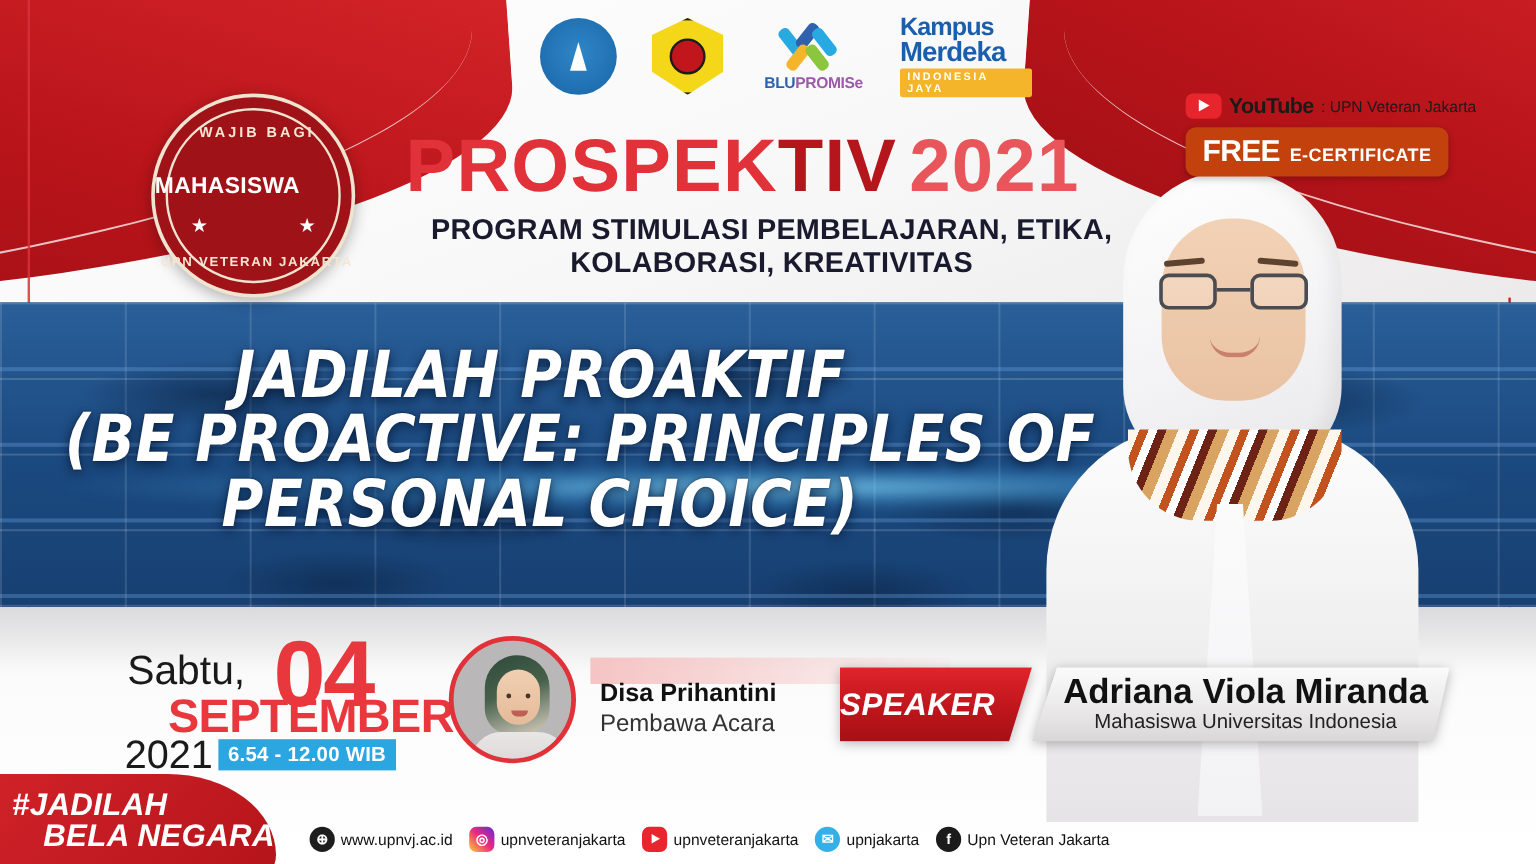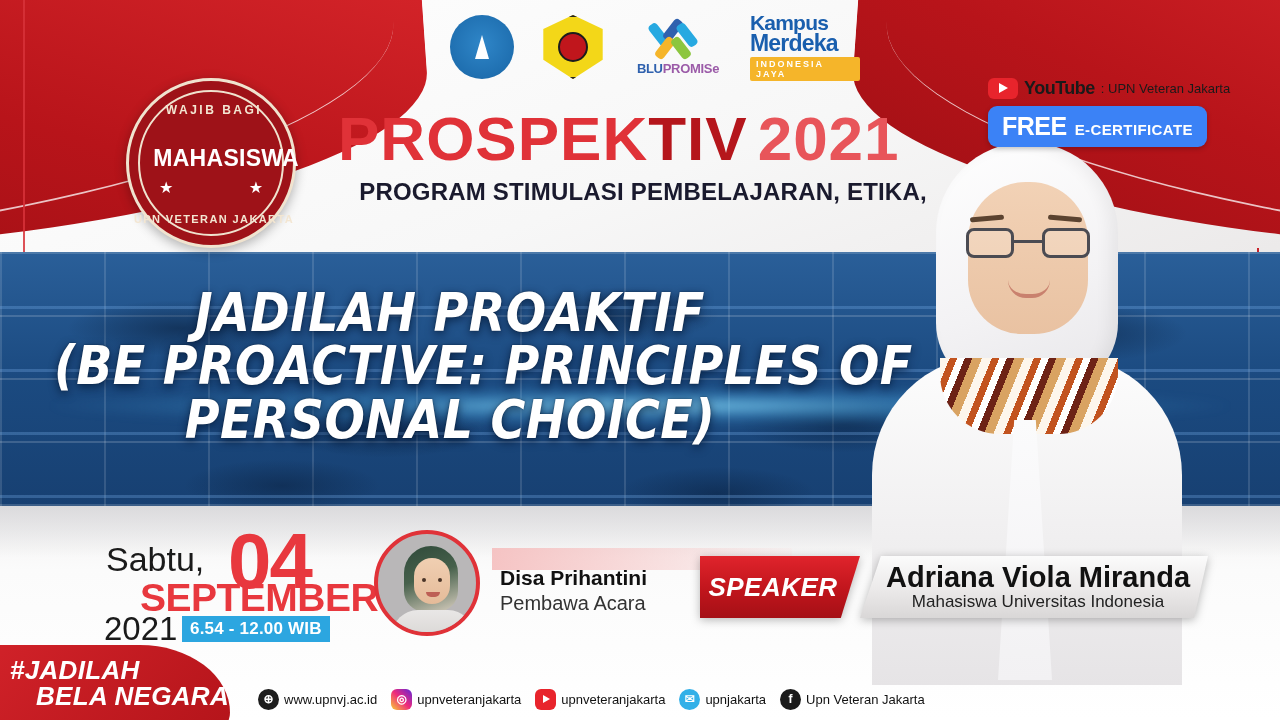--- a/index.html
+++ b/index.html
@@ -101,22 +101,22 @@
   
   .seal{position:absolute;left:126px;top:78px;width:170px;height:170px;border-radius:50%;
     background:#9e1218;border:3px solid #f0e3cf;box-sizing:border-box;z-index:8;
     box-shadow:0 3px 12px rgba(0,0,0,.3);}
   .seal .ring{position:absolute;left:9px;top:9px;right:9px;bottom:9px;border-radius:50%;
     border:2px solid #f0e3cf;}
   .seal .arc-top,.seal .arc-bot{position:absolute;left:0;width:170px;text-align:center;
     color:#f3e6d2;font-size:12px;font-weight:bold;letter-spacing:2.5px;}
   .seal .arc-top{top:22px;}
   .seal .arc-bot{bottom:20px;font-size:11px;letter-spacing:1.4px;}
-  .seal .m1{position:absolute;left:0;top:64px;width:170px;text-align:right;
-    color:#fff;font-size:23px;font-weight:bold;letter-spacing:.3px;}
+  .seal .m1{position:absolute;left:0;top:64px;width:170px;text-align:left;
+    color:#fff;font-size:19px;font-weight:bold;letter-spacing:.3px;}
   .seal .m2{position:absolute;left:0;top:92px;width:170px;text-align:center;
     color:#fff;font-size:22px;font-weight:bold;letter-spacing:1px;}
   .seal .star{position:absolute;top:97px;color:#fff;font-size:16px;}
   .seal .star.l{left:30px;}
   .seal .star.r{right:30px;}
 
   
   .title-main{position:absolute;left:338px;top:108px;z-index:8;
     font-size:62px;font-weight:bold;letter-spacing:1px;line-height:1;white-space:nowrap;}
   .title-main .a{color:#e03238;}
@@ -125,21 +125,21 @@
   .title-sub{position:absolute;left:338px;top:178px;width:610px;z-index:8;text-align:center;
     color:#1a1a2e;font-size:24px;font-weight:bold;line-height:1.15;letter-spacing:.2px;}
 
   
   .yt-row{position:absolute;left:988px;top:78px;display:flex;align-items:center;gap:6px;z-index:9;}
   .yt-ico{width:30px;height:21px;background:#e8242c;border-radius:6px;position:relative;}
   .yt-ico::after{content:"";position:absolute;left:11px;top:5px;width:0;height:0;
     border-left:9px solid #fff;border-top:5.5px solid transparent;border-bottom:5.5px solid transparent;}
   .yt-word{font-size:18px;font-weight:bold;color:#1a1a1a;letter-spacing:-.5px;}
   .yt-chan{font-size:13px;color:#1a1a1a;}
-  .free-badge{position:absolute;left:988px;top:106px;z-index:9;background:#3b82f6;
+  .free-badge{position:absolute;left:988px;top:106px;z-index:9;background:#c2410c;
     border-radius:9px;padding:6px 14px;display:flex;align-items:baseline;gap:8px;
     box-shadow:0 2px 5px rgba(0,0,0,.22);}
   .free-badge .f1{color:#fff;font-size:25px;font-weight:bold;letter-spacing:-.5px;}
   .free-badge .f2{color:#fff;font-size:15px;font-weight:bold;letter-spacing:.4px;}
 
   
   .speaker-photo{position:absolute;left:862px;top:120px;width:330px;height:560px;z-index:7;}
   .sp-body{position:absolute;left:10px;top:235px;width:310px;height:330px;
     background:linear-gradient(180deg,#fdfdfd 0%,#f0eff0 55%,#e6e4e6 100%);
     border-radius:120px 120px 0 0;}
@@ -198,21 +198,21 @@
     background:linear-gradient(180deg,#e9e7e6,#d7d4d2);border-radius:26px 26px 0 0;}
   .mc-strip{position:absolute;left:492px;top:548px;width:300px;height:22px;z-index:5;
     background:linear-gradient(90deg,rgba(245,190,190,.9),rgba(250,230,230,.25));}
   .mc-name{position:absolute;left:500px;top:566px;font-size:21px;font-weight:bold;color:#111;z-index:9;}
   .mc-role{position:absolute;left:500px;top:592px;font-size:20px;color:#333;z-index:9;}
 
   
   .sbanner{position:absolute;left:700px;top:556px;height:62px;z-index:10;display:flex;
     filter:drop-shadow(0 2px 5px rgba(0,0,0,.28));}
   .sb-tab{width:160px;background:linear-gradient(180deg,#e0242c 0%,#c0151c 55%,#a51016 100%);
-    display:flex;align-items:center;justify-content:center;
+    display:flex;align-items:center;justify-content:flex-start;
     clip-path:polygon(0 0,100% 0,88% 100%,0 100%);}
   .sb-tab span{color:#fff;font-size:26px;font-weight:bold;font-style:italic;letter-spacing:.5px;
     padding-right:14px;}
   .sb-body{width:340px;background:linear-gradient(180deg,#fbfbfb 0%,#eceaea 52%,#d9d7d7 100%);
     display:flex;flex-direction:column;align-items:center;justify-content:center;
     clip-path:polygon(6% 0,100% 0,96% 100%,0 100%);padding-left:8px;}
   .sb-name{font-size:29px;font-weight:bold;color:#111;line-height:1.05;}
   .sb-aff{font-size:17px;color:#222;line-height:1.2;}
 
   
@@ -301,20 +301,21 @@
     <div class="star l">★</div>
     <div class="star r">★</div>
     <div class="arc-bot">UPN VETERAN JAKARTA</div>
   </div>
 
   <div class="title-main">
     <span class="a">PROSPEK</span><span class="b">TIV</span><span class="y">2021</span>
   </div>
   <div class="title-sub">
     <div>PROGRAM STIMULASI PEMBELAJARAN, ETIKA,</div>
+    <div>KOLABORASI, KREATIVITAS</div>
   </div>
 
   <div class="yt-row">
     <div class="yt-ico"></div>
     <div class="yt-word">YouTube</div>
     <div class="yt-chan">: UPN Veteran Jakarta</div>
   </div>
 
   <div class="free-badge">
     <span class="f1">FREE</span>

